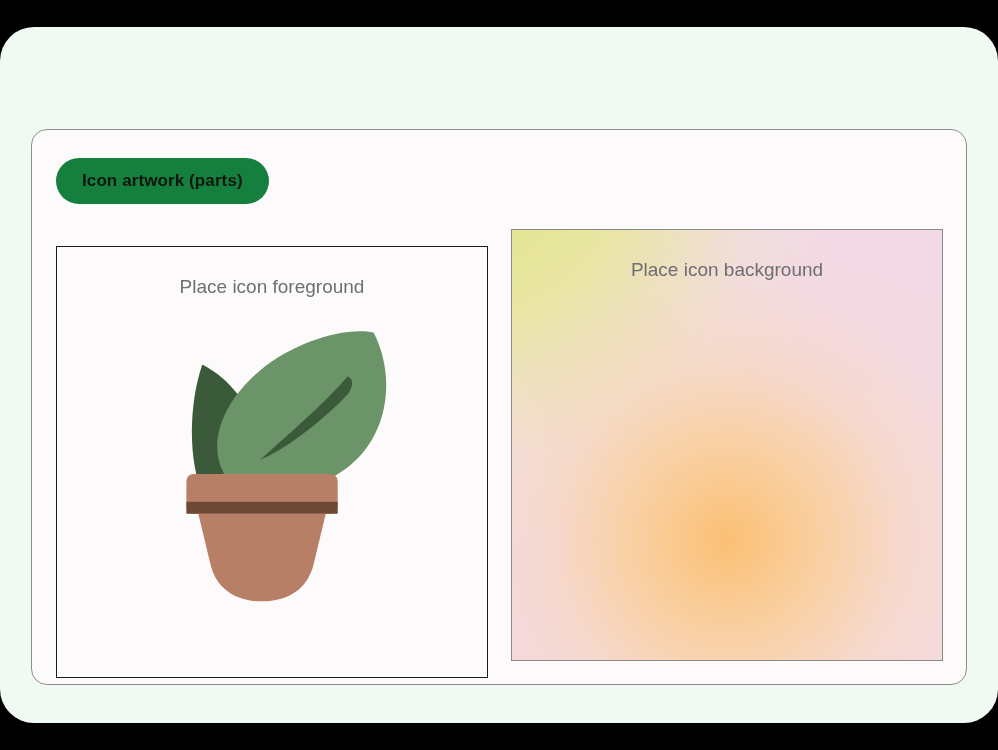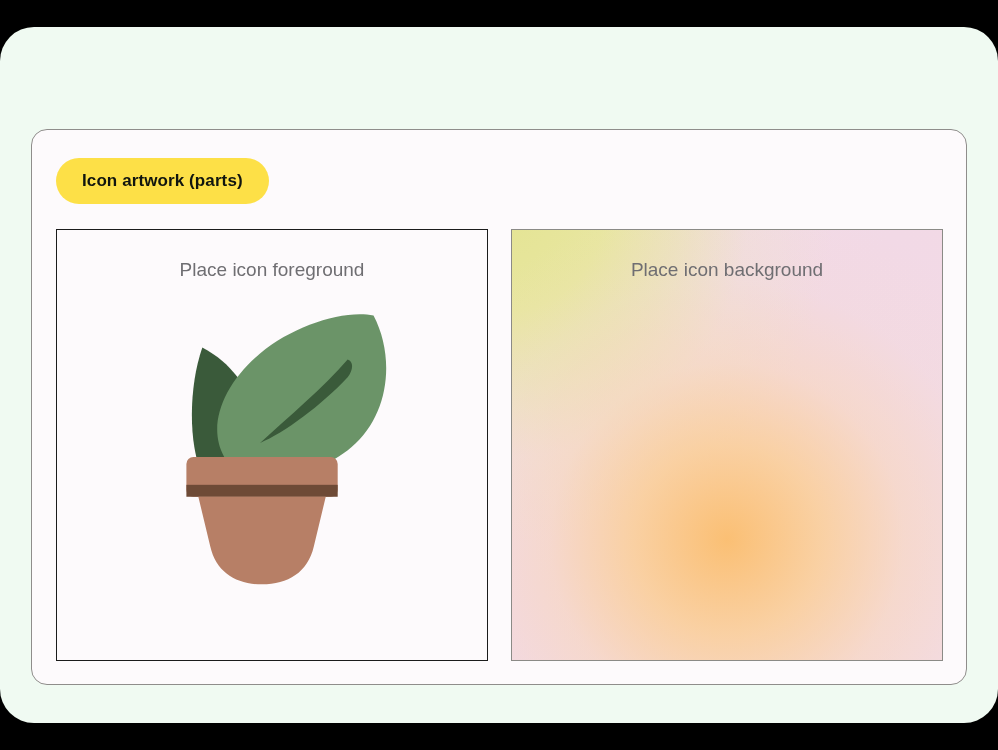--- a/index.html
+++ b/index.html
@@ -41,21 +41,21 @@
 
   
   .pill {
     position: absolute;
     left: 24px;
     top: 28px;
     height: 46px;
     padding: 0 26px;
     display: flex;
     align-items: center;
-    background: #fde047;
+    background: #15803d;
     border-radius: 23px;
     box-sizing: border-box;
   }
   .pill-label {
     font-size: 17px;
     font-weight: bold;
     color: #10150f;
     letter-spacing: 0.1px;
     white-space: nowrap;
   }
@@ -65,20 +65,21 @@
     position: absolute;
     top: 99px;
     width: 432px;
     height: 432px;
     box-sizing: border-box;
   }
   .panel-fg {
     left: 24px;
     background: #fdfafc;
     border: 1.5px solid #1b1b1b;
+    margin-top: 17px;
   }
   .panel-bg {
     left: 479px;
     border: 1px solid #8b8a86;
     background:
       radial-gradient(circle 520px at 50% 72%,
         rgba(251,190,110,0.95) 0%,
         rgba(252,205,140,0.75) 18%,
         rgba(250,214,175,0.45) 34%,
         rgba(245,219,205,0.18) 50%,

